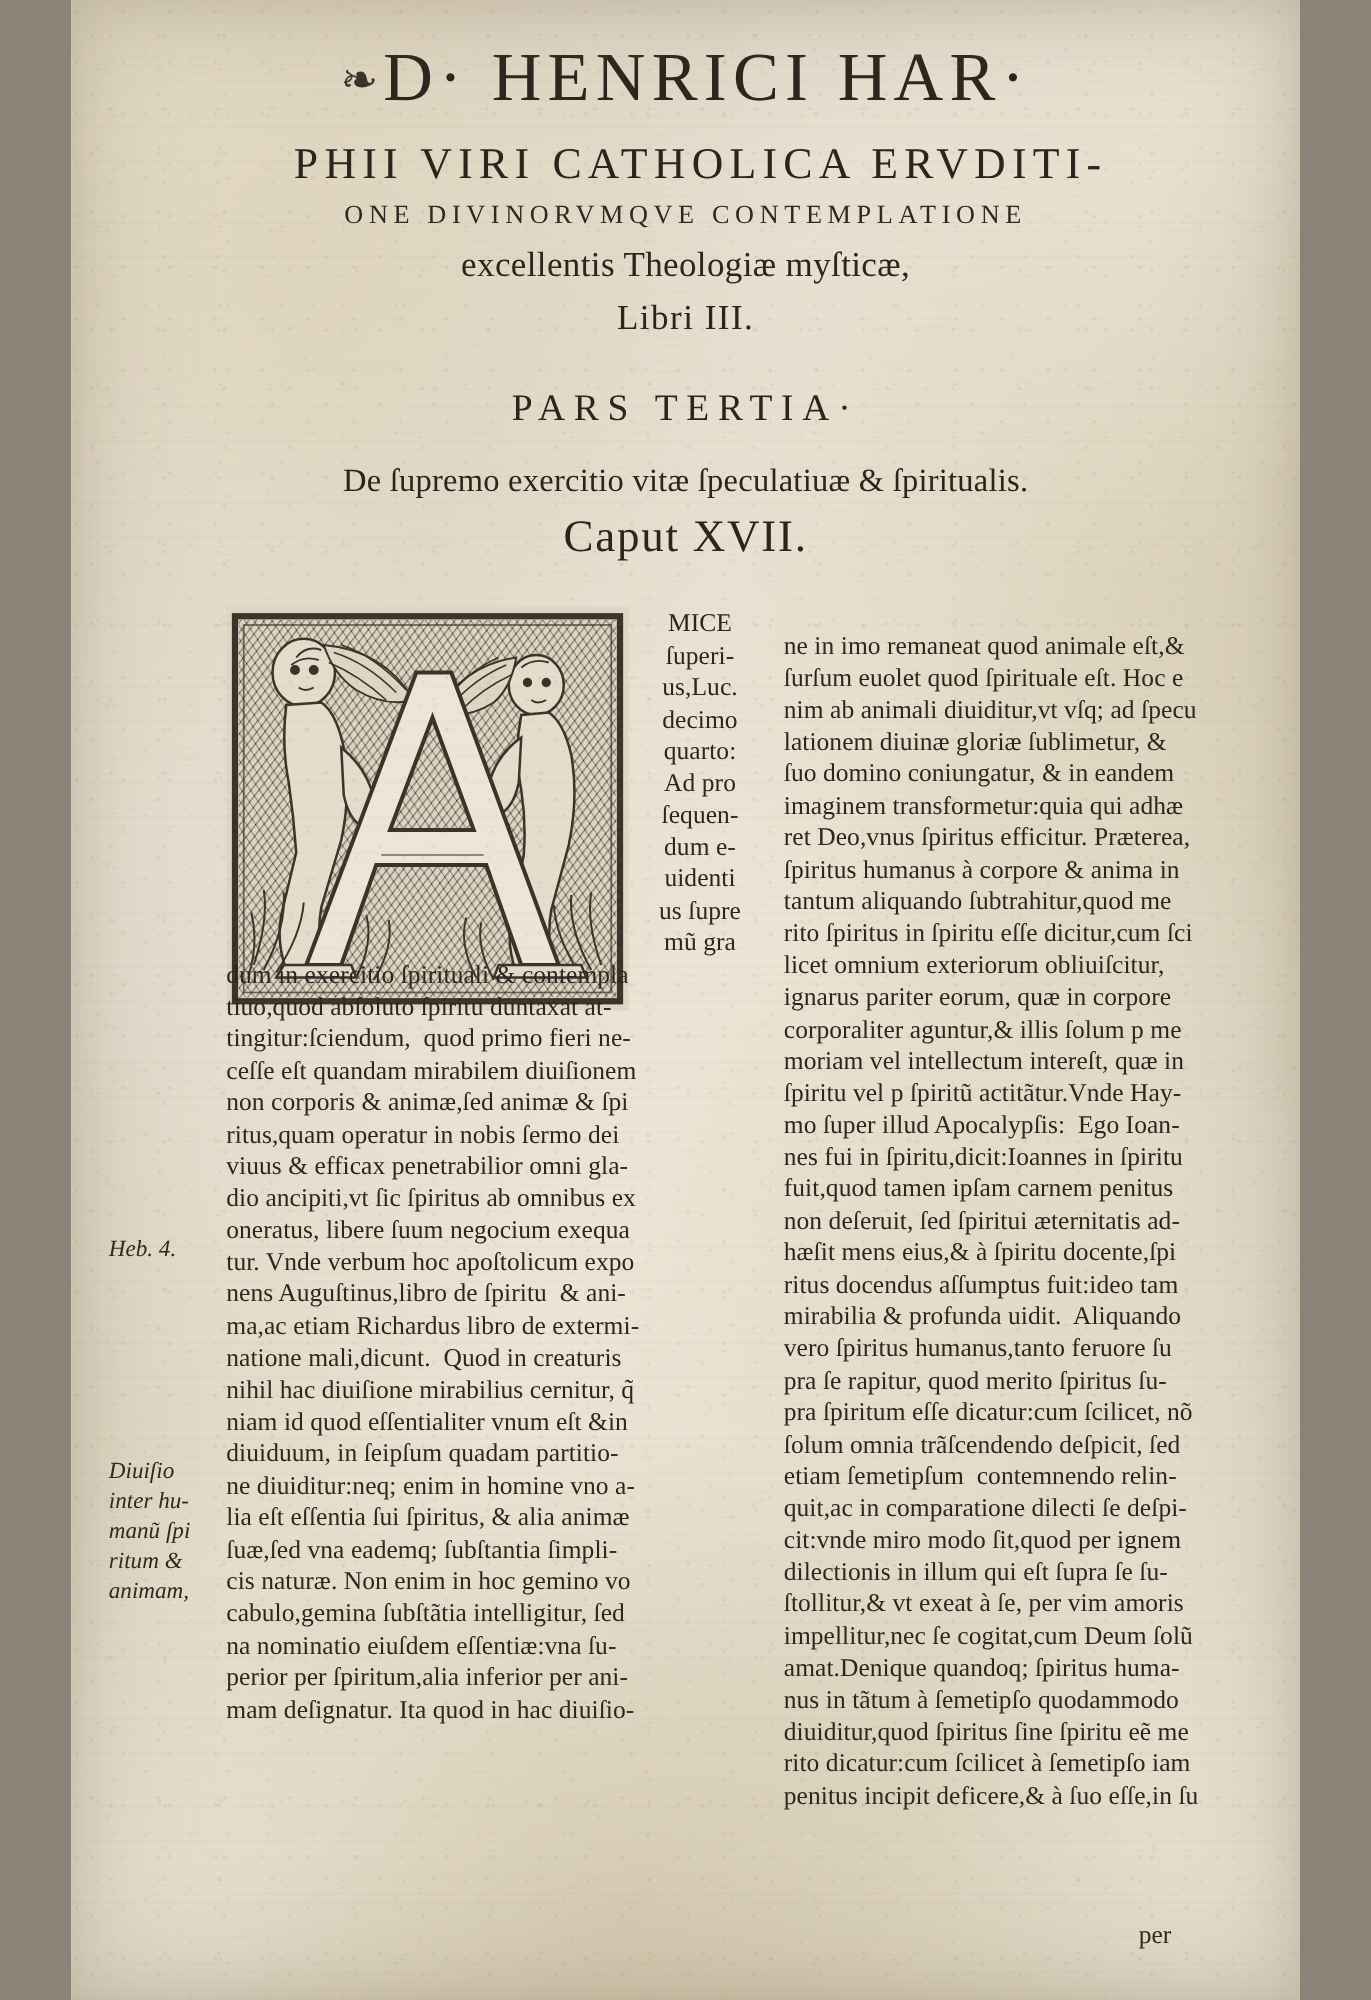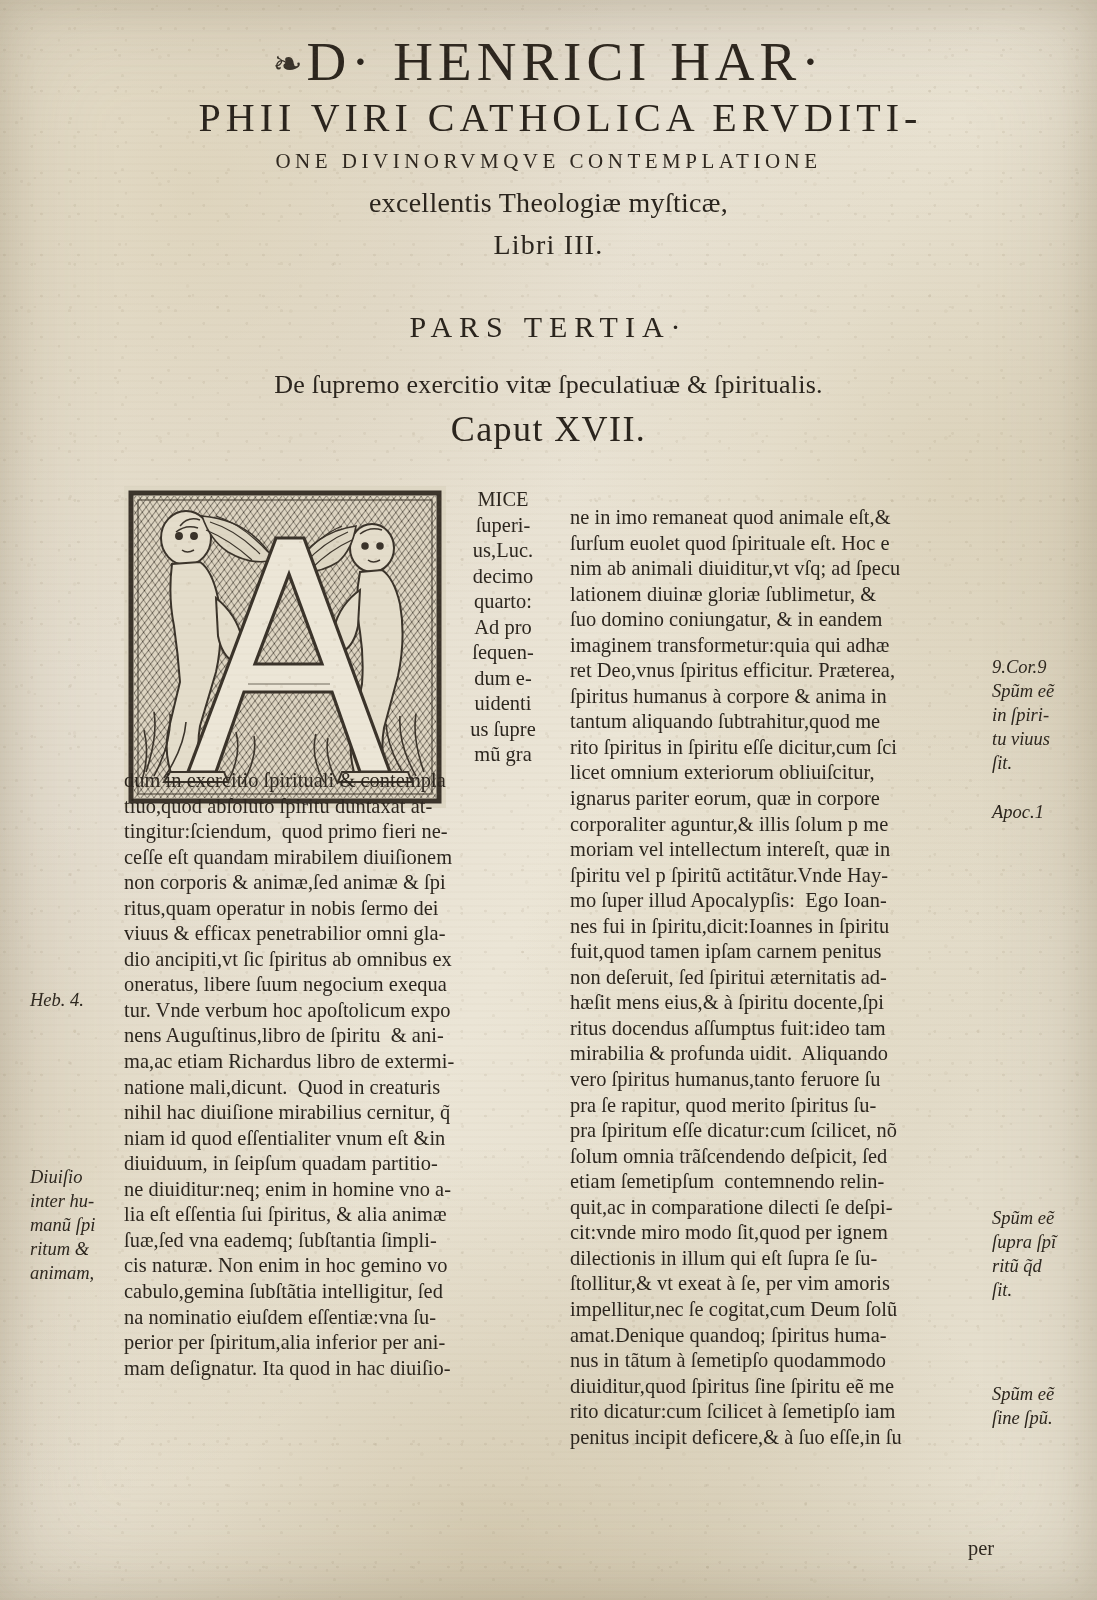--- a/index.html
+++ b/index.html
@@ -6,21 +6,21 @@
   html, body {
     margin: 0; padding: 0;
     background: #8a8378;
   }
   body {
     font-family: "Liberation Serif", "DejaVu Serif", serif;
   }
 
   #page {
     position: relative;
-    width: 1097px;
+    width: 983px;
     height: 1600px;
     margin: 0 auto;
     overflow: hidden;
     background-color: #e8e2d2;
     background-image:
       radial-gradient(ellipse 60% 45% at 18% 12%,  rgba(214,202,172,0.55), rgba(214,202,172,0) 70%),
       radial-gradient(ellipse 50% 40% at 88% 30%,  rgba(208,196,166,0.50), rgba(208,196,166,0) 72%),
       radial-gradient(ellipse 70% 35% at 45% 96%,  rgba(201,188,157,0.55), rgba(201,188,157,0) 70%),
       radial-gradient(ellipse 40% 30% at 8% 72%,   rgba(219,209,183,0.45), rgba(219,209,183,0) 72%),
       radial-gradient(ellipse 35% 25% at 72% 60%,  rgba(224,215,190,0.40), rgba(224,215,190,0) 72%),
@@ -62,24 +62,24 @@
     white-space: nowrap;
   }
   .t-line1 .pilcrow {
     font-size: 36px;
     letter-spacing: 0;
     vertical-align: 4px;
     margin-right: 4px;
     opacity: .92;
   }
   .t-line2 {
-    font-size: 40px;
+    font-size: 35px;
     letter-spacing: 5px;
     line-height: 1.25;
-    margin-top: 4px;
+    margin-top: 20px;
     color: #2a241d;
     padding-left: 24px;
   }
   .t-line3 {
     font-size: 21px;
     letter-spacing: 4.5px;
     line-height: 1.3;
     margin-top: 5px;
     color: #2f2820;
   }

